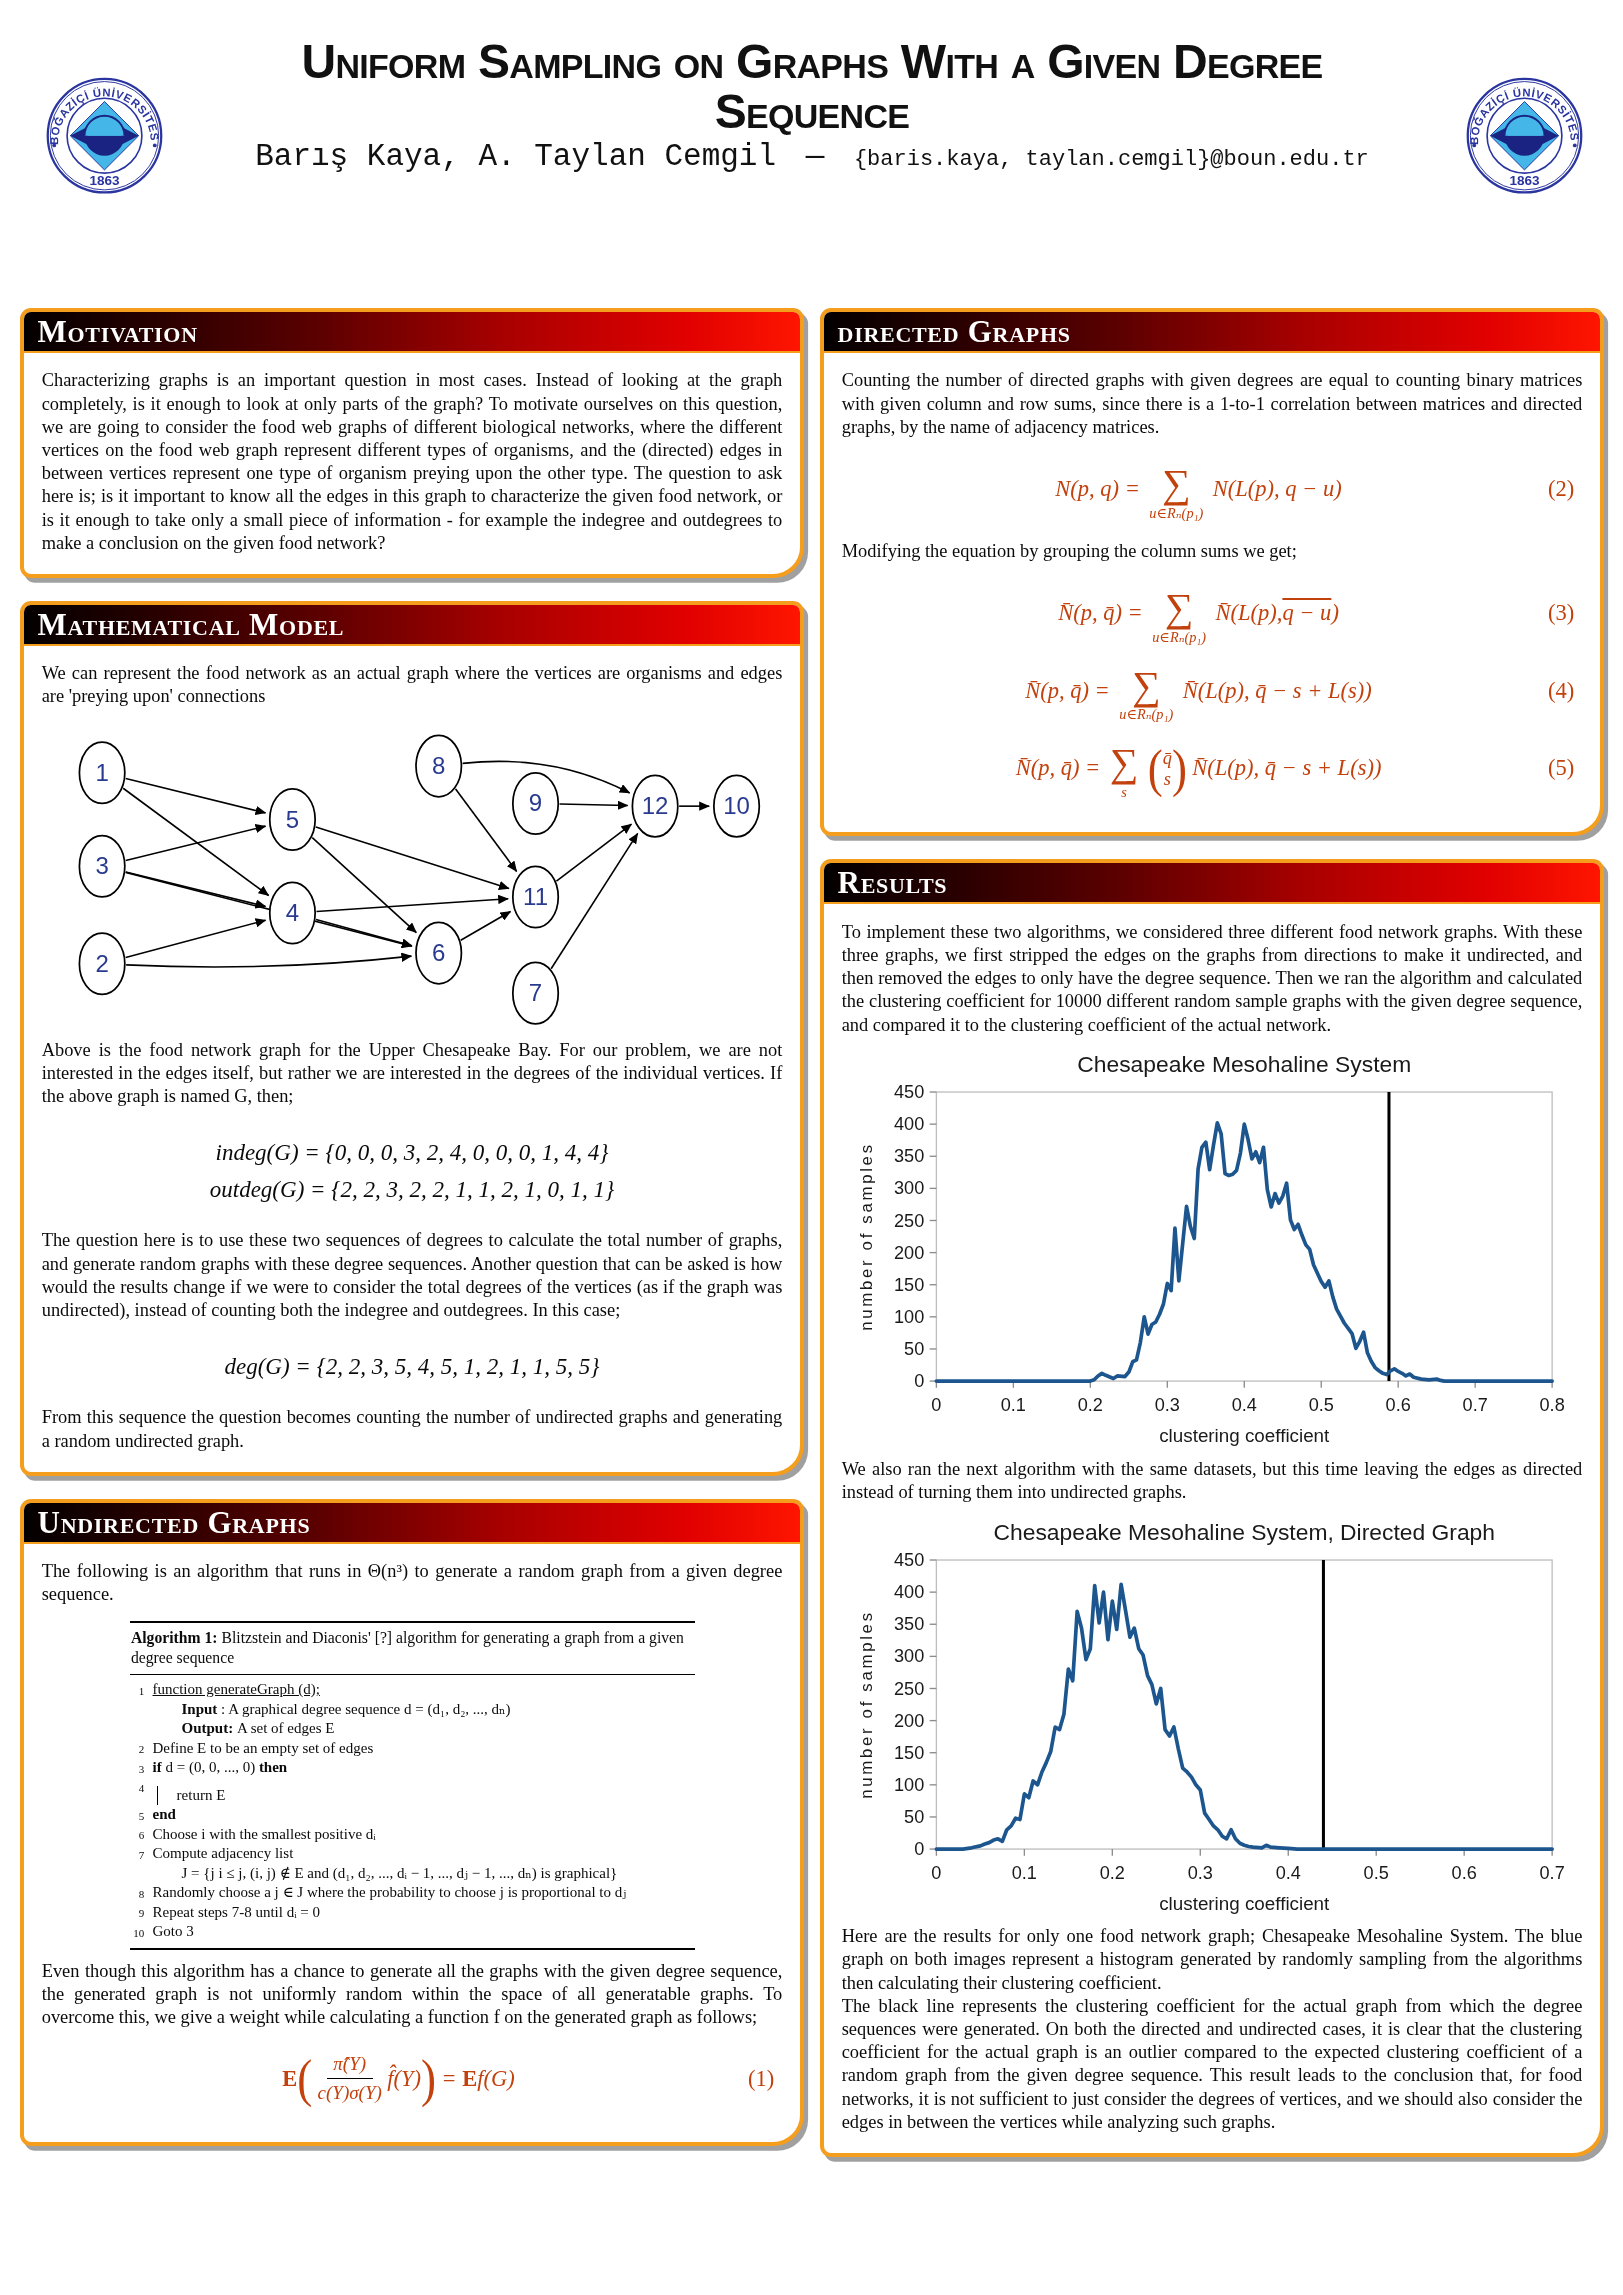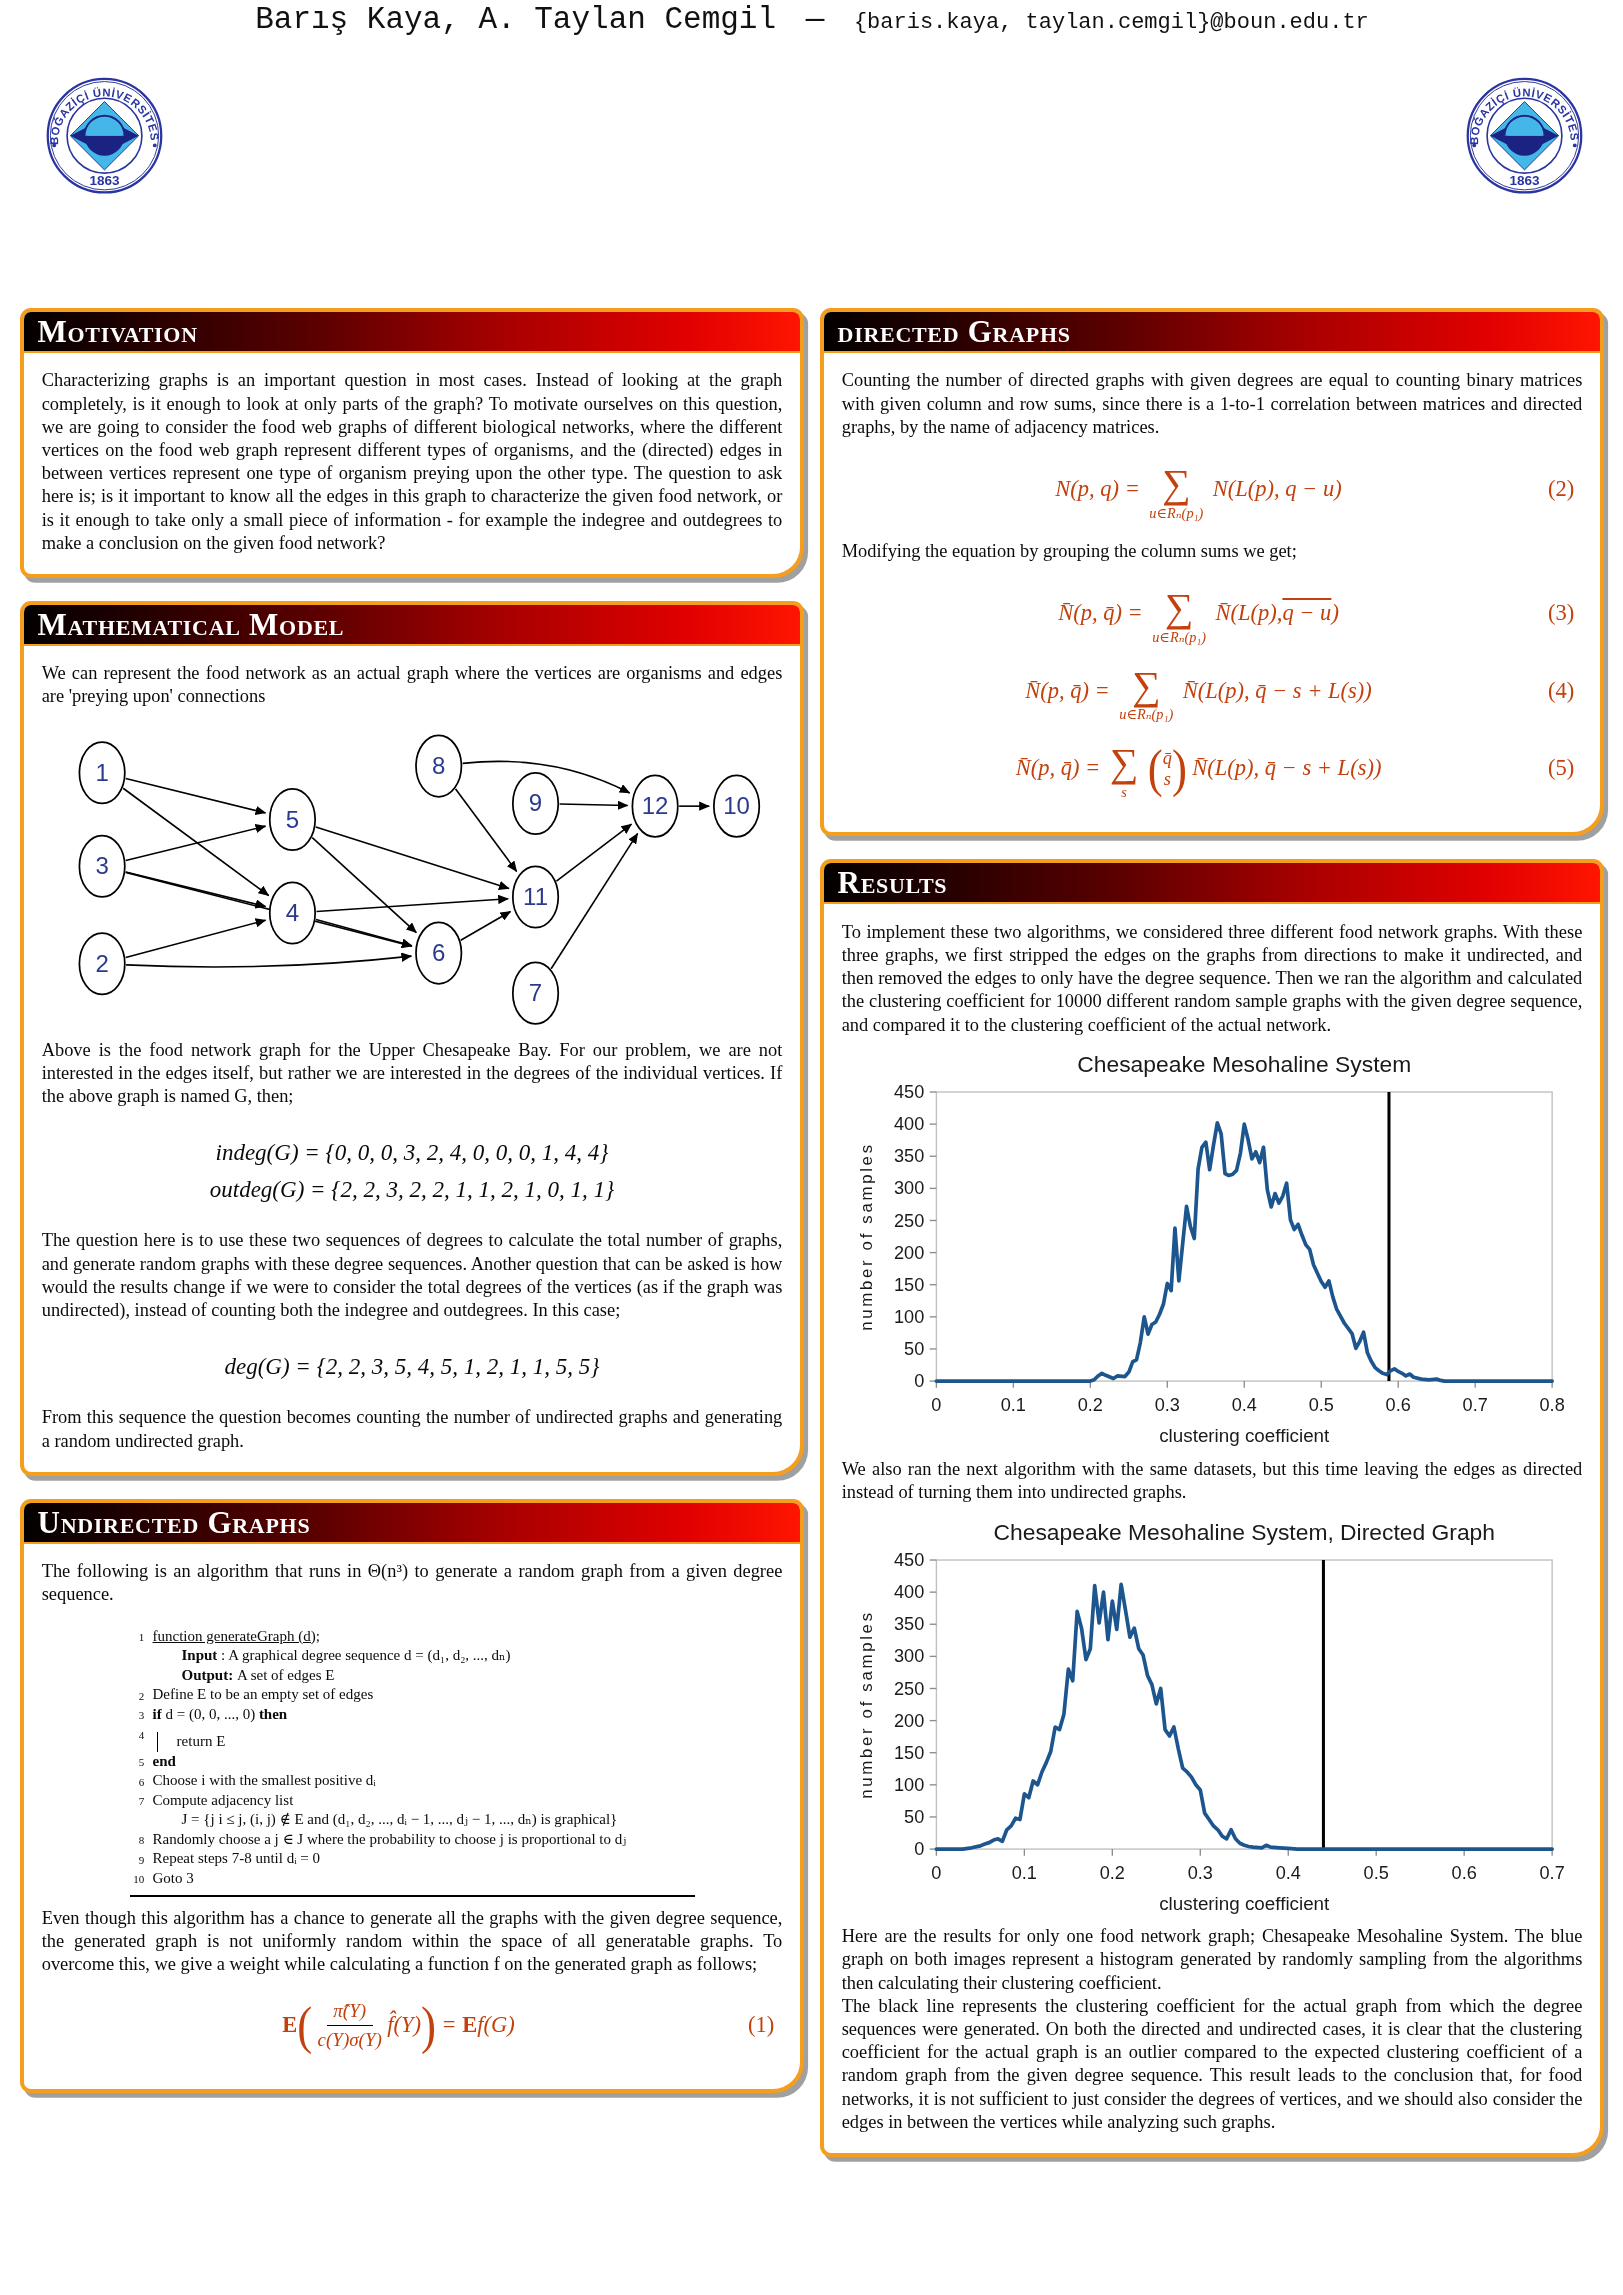--- a/index.html
+++ b/index.html
@@ -114,20 +114,21 @@
     </text>
     <circle cx="22" cy="120" r="3" fill="#2a35a0"></circle>
           <circle cx="178" cy="120" r="3" fill="#2a35a0"></circle>
     <text x="100" y="182" text-anchor="middle" font-family="Liberation Sans, DejaVu Sans, sans-serif" font-size="21" font-weight="bold" fill="#2a35a0">1863</text>
     <polygon points="100,52 153,105 100,158 47,105" fill="#45b6e8" stroke="#2a35a0" stroke-width="1.5"></polygon>
     <polygon points="47,105 74,91 74,119" fill="#1a2382"></polygon>
     <polygon points="153,105 126,91 126,119" fill="#1a2382"></polygon>
     <path d="M 69,105 A 31,31 0 0 0 131,105 Z" fill="#1a2382"></path>
     <path d="M 69,105 A 31,31 0 0 1 131,105" fill="#45b6e8" stroke="#1a2382" stroke-width="3"></path>
   </svg></div>
+    <div class="poster-title">Uniform Sampling on Graphs With a Given Degree Sequence</div>
     <div class="author-line">
       <span class="names">Barış Kaya, A. Taylan Cemgil</span>
       <span class="sep">—</span>
       <span class="emails">{baris.kaya, taylan.cemgil}@boun.edu.tr</span>
     </div>
   </div>
 
   <div class="col col-left">
 
     <div class="sec">
@@ -209,20 +210,21 @@
       </div>
     </div>
 
     <div class="sec">
       <div class="sec-head">
         <span>Undirected Graphs</span>
       </div>
       <div class="sec-body">
         <p>The following is an algorithm that runs in Θ(n³) to generate a random graph from a given degree sequence.</p>
         <div class="alg" id="algBlock">
+            <div class="alg-cap"><b>Algorithm 1: </b>Blitzstein and Diaconis' [?] algorithm for generating a graph from a given degree sequence</div>
             <div class="alg-body">
               <div class="alg-row">
       <span class="alg-num">1</span>
       <span class="alg-txt"><u>function generateGraph (d);</u></span>
               </div>
               <div class="alg-row ind">
       <span class="alg-num"></span>
       <span class="alg-txt"><b>Input </b>: A graphical degree sequence d = (d₁, d₂, ..., dₙ)</span>
               </div>
               <div class="alg-row ind">

